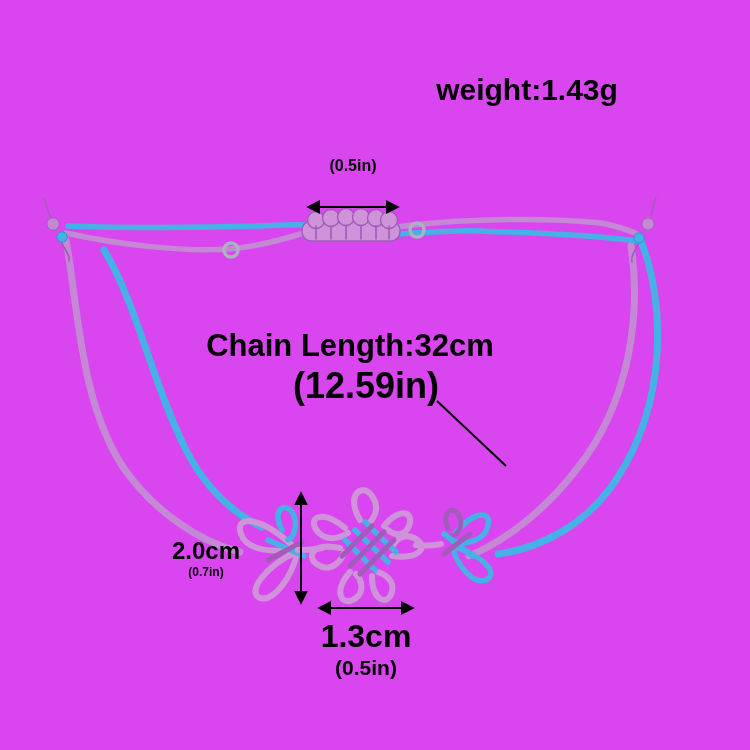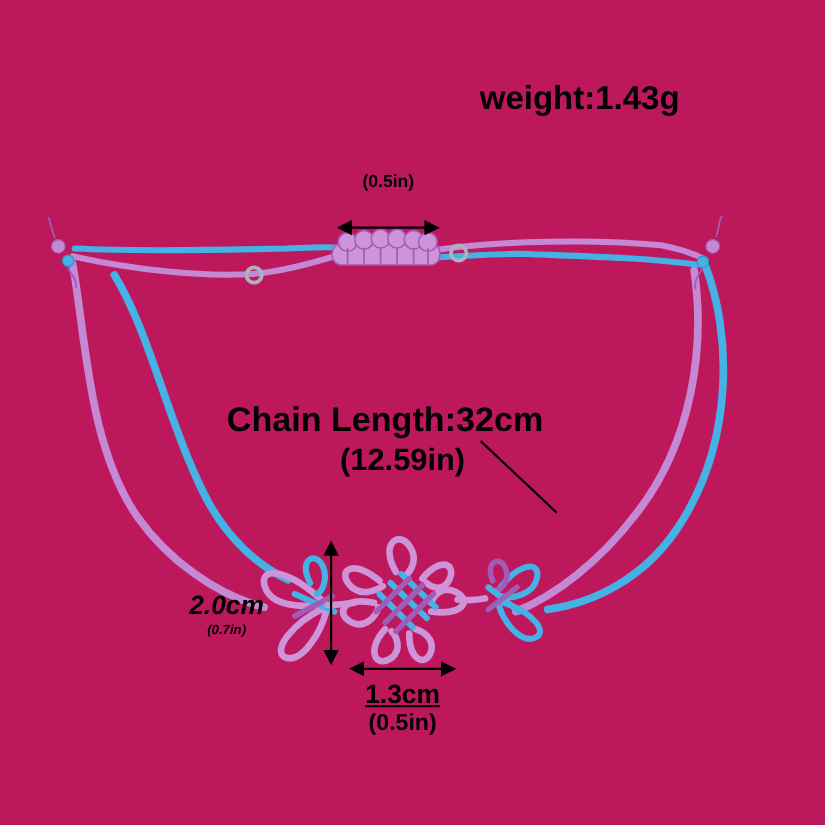--- a/index.html
+++ b/index.html
@@ -1,37 +1,37 @@
 <!DOCTYPE html>
 <html style="--cord-purple: #c488d4; --cord-purple-dark: #a05cb8; --cord-blue: #45b1e4; --cord-blue-dark: #2b93c8; --knot-pink: #cf93da; --ring-silver: #a9b4c0; --annotation: #000000;"><head>
 <meta charset="utf-8">
 <style>
   html,body{margin:0;padding:0;background:#fff;}
   .stage{
-    position:relative;width:750px;height:750px;background:#be185d;
+    position:relative;width:750px;height:750px;background:#d946ef;
     font-family:"Liberation Sans",sans-serif;overflow:hidden;
   }
   .stage svg{position:absolute;left:0;top:0;}
   .ann{position:absolute;text-align:center;color:#000;font-weight:700;line-height:1.18;}
   .ann .v2{font-weight:700;}
   
   #ann-weight{left:392px;top:72px;width:270px;}
   #ann-weight .v1{font-size:30px;}
   #ann-weight .v2{font-size:22px;transform:translateX(18px);}
   #ann-slider{left:283px;top:157px;width:140px;}
   #ann-slider .v1{font-size:22px;}
   #ann-slider .v2{font-size:16px;}
   #ann-chain{left:150px;top:328px;width:400px;}
-  #ann-chain .v1{font-size:31px;margin-top:36px;}
-  #ann-chain .v2{font-size:28px;transform:translateX(16px);}
-  #ann-height{left:160px;top:537px;width:92px;font-style:italic;}
+  #ann-chain .v1{font-size:31px;}
+  #ann-chain .v2{font-size:36px;transform:translateX(16px);}
+  #ann-height{left:160px;top:537px;width:92px;}
   #ann-height .v1{font-size:24px;}
   #ann-height .v2{font-size:12px;}
   #ann-width{left:296px;top:618px;width:140px;}
-  #ann-width .v1{font-size:24px;text-decoration:underline;}
+  #ann-width .v1{font-size:32px;}
   #ann-width .v2{font-size:21px;}
 
   
   .c-p {stroke:var(--cord-purple);stroke-width:7;fill:none;stroke-linecap:round;}
   .c-b {stroke:var(--cord-blue);stroke-width:7;fill:none;stroke-linecap:round;}
   .t-p {stroke:var(--cord-purple);stroke-width:5.5;fill:none;stroke-linecap:round;}
   .t-b {stroke:var(--cord-blue);stroke-width:5.5;fill:none;stroke-linecap:round;}
   .k-p {stroke:var(--knot-pink);stroke-width:6;fill:none;stroke-linecap:round;}
   .k-pd{stroke:var(--cord-purple-dark);stroke-width:5;fill:none;stroke-linecap:round;}
   .k-b {stroke:var(--cord-blue);stroke-width:5.5;fill:none;stroke-linecap:round;}

